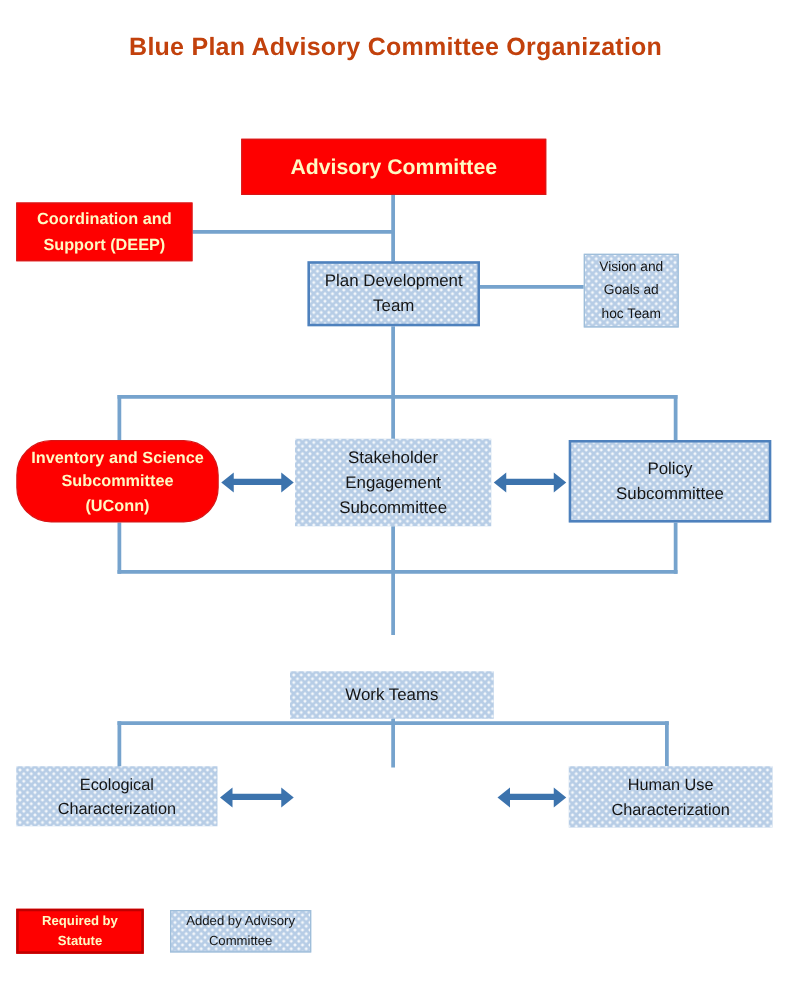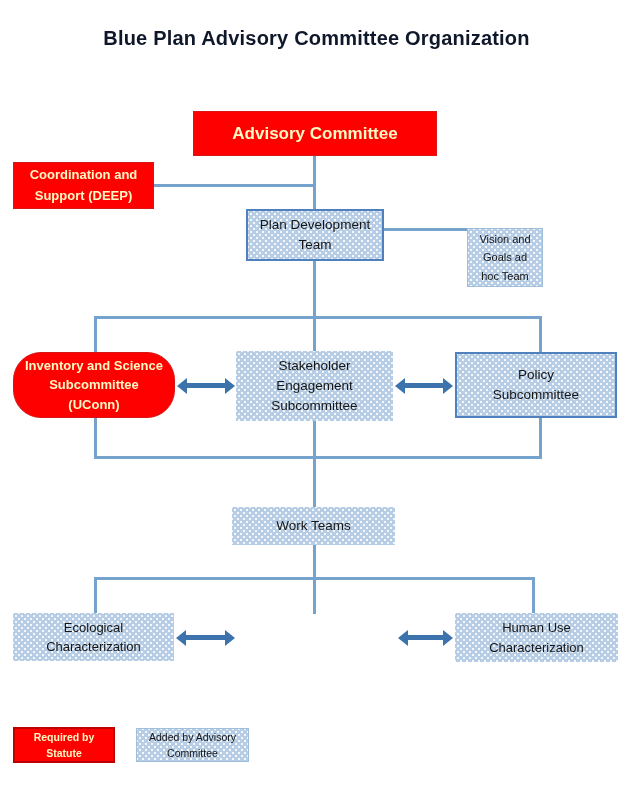--- a/index.html
+++ b/index.html
@@ -2,21 +2,21 @@
 <html><head>
 <meta charset="utf-8">
 <style>
   html,body{margin:0;padding:0;background:#ffffff;}
   .canvas{
     position:relative;width:633px;height:795px;background:#ffffff;
     font-family:"Liberation Sans", sans-serif;overflow:hidden;
   }
   .page-title{
     position:absolute;left:0;top:27px;width:633px;text-align:center;
-    font-size:20px;font-weight:bold;color:#0f172a;letter-spacing:.2px;
+    font-size:20px;font-weight:bold;color:#c2410c;letter-spacing:.2px;
   }
   .node{
     position:absolute;display:flex;align-items:center;justify-content:center;
     text-align:center;box-sizing:border-box;white-space:pre-line;line-height:1.5;
   }
   .red{
     background:#fe0000;color:#fef9c3;font-weight:bold;
     border:1px solid #d81616;
   }
   .blue{
@@ -26,25 +26,25 @@
       radial-gradient(circle, rgba(255,255,255,.85) .9px, rgba(0,0,0,0) 1.4px);
     background-size:6px 6px;background-position:0 0,3px 3px;
   }
   .border-strong{border:2px solid #4e81bd;}
   .border-light{border:1px solid #9fbeda;}
 
   
   #n-advisory   {left:193px;top:111px;width:244px;height:45px;font-size:17px;}
   #n-coordination{left:13px;top:162px;width:141px;height:47px;font-size:13px;line-height:1.6;}
   #n-plandev    {left:246px;top:209px;width:138px;height:52px;font-size:13.5px;}
-  #n-vision     {left:467px;top:203px;width:76px;height:59px;font-size:11px;line-height:1.65;margin-top:25px;}
+  #n-vision     {left:467px;top:203px;width:76px;height:59px;font-size:11px;line-height:1.65;}
   #n-inventory  {left:13px;top:352px;width:162px;height:66px;font-size:13px;border-radius:28px;}
   #n-stakeholder{left:236px;top:351px;width:157px;height:70px;font-size:13.5px;}
   #n-policy     {left:455px;top:352px;width:162px;height:66px;font-size:13.5px;}
-  #n-workteams  {left:232px;top:507px;width:163px;height:38px;font-size:13.5px;}
+  #n-workteams  {left:232px;top:537px;width:163px;height:38px;font-size:13.5px;}
   #n-ecological {left:13px;top:613px;width:161px;height:48px;font-size:13px;}
   #n-datamapping{left:237px;top:613px;width:159px;height:48px;font-size:13px;}
   #n-humanuse   {left:455px;top:613px;width:163px;height:49px;font-size:13px;}
   #n-legend-red {left:13px;top:727px;width:102px;height:36px;font-size:10.5px;border-width:2px;border-color:#c00000;line-height:1.55;}
   #n-legend-blue{left:136px;top:728px;width:113px;height:34px;font-size:10.5px;line-height:1.55;}
 
   
   .line{position:absolute;background:#76a3cd;}
   #c-adv-plan  {left:313px;top:156px;width:3px;height:54px;}
   #c-coord     {left:154px;top:184px;width:161px;height:3px;}

